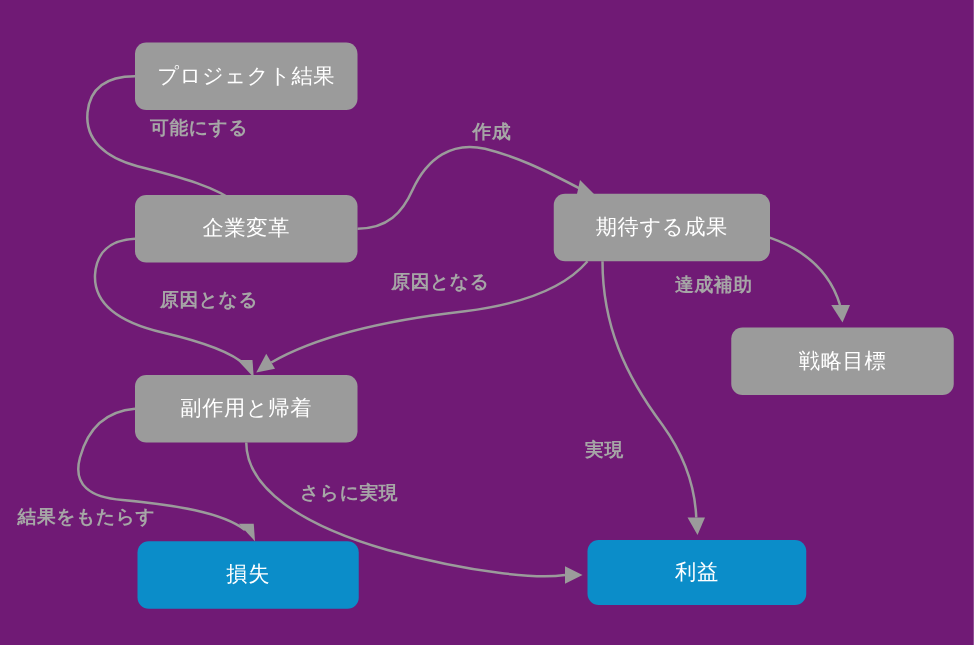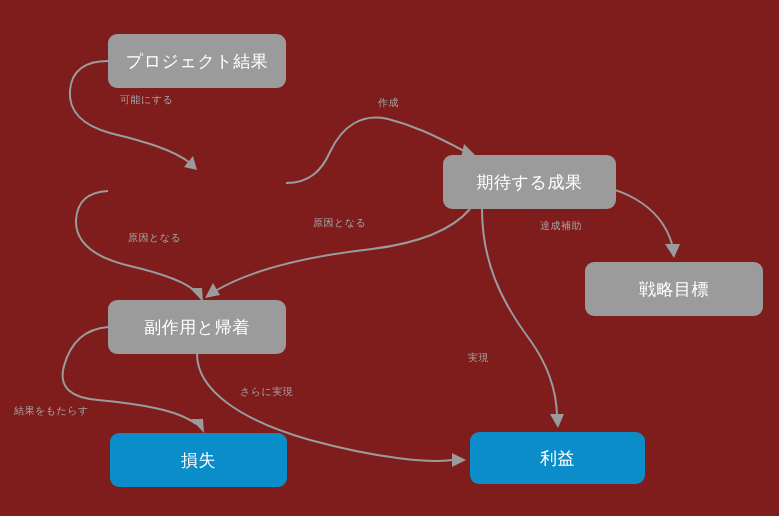--- a/index.html
+++ b/index.html
@@ -1,42 +1,43 @@
 <!DOCTYPE html>
 <html><head>
 <meta charset="utf-8">
 <style>
   html,body{margin:0;padding:0;background:#ffffff;}
   body{
     width:779px;height:516px;overflow:hidden;
     font-family:"DejaVu Sans","Liberation Sans",sans-serif;
   }
-  #canvas{position:relative;width:779px;height:516px;background:#7f1d1d;}
+  #canvas{position:relative;width:779px;height:516px;background:#701a75;}
   #edges{position:absolute;left:0;top:0;width:779px;height:516px;}
   .node{
     position:absolute;
     display:flex;align-items:center;justify-content:center;
     border-radius:9px;
     color:#ffffff;
     font-size:17px;
     letter-spacing:0.5px;
     box-sizing:border-box;
     text-align:center;
     line-height:1.1;
     user-select:none;
   }
   .node.gray{background:#9b9b9b;}
   .node.blue{background:#0b8dc9;}
   .edge-label{
     position:absolute;
     color:#a6a6a6;
-    font-size:10px;
+    font-size:15px;
     white-space:nowrap;
     letter-spacing:0.5px;
     user-select:none;
+    font-weight:bold;
   }
   .epath{fill:none;stroke:#9b9b9b;stroke-width:2;}
   .ehead{fill:#9b9b9b;}
 </style>
 </head>
 <body>
 
 <div id="canvas">
 
   <svg id="edges" viewBox="0 0 779 516" xmlns="http://www.w3.org/2000/svg">
@@ -79,20 +80,23 @@
     <g>
       <path class="epath" d="M197,354 C197,390 240,420 310,440 C380,459 430,463 452,460"></path>
       <polygon class="ehead" points="452,453 466,460 452,467"></polygon>
     </g>
   </svg>
 
   <div class="node gray" style="left:108px;top:34px;width:178px;height:54px;">
     <span>プロジェクト結果</span>
   </div>
 
+  <div class="node gray" style="left:108px;top:156px;width:178px;height:54px;">
+    <span>企業変革</span>
+  </div>
 
   <div class="node gray" style="left:395px;top:155px;width:173px;height:54px;margin-left:48px;">
     <span>期待する成果</span>
   </div>
 
   <div class="node gray" style="left:585px;top:262px;width:178px;height:54px;">
     <span>戦略目標</span>
   </div>
 
   <div class="node gray" style="left:108px;top:300px;width:178px;height:54px;justify-content:center;">

